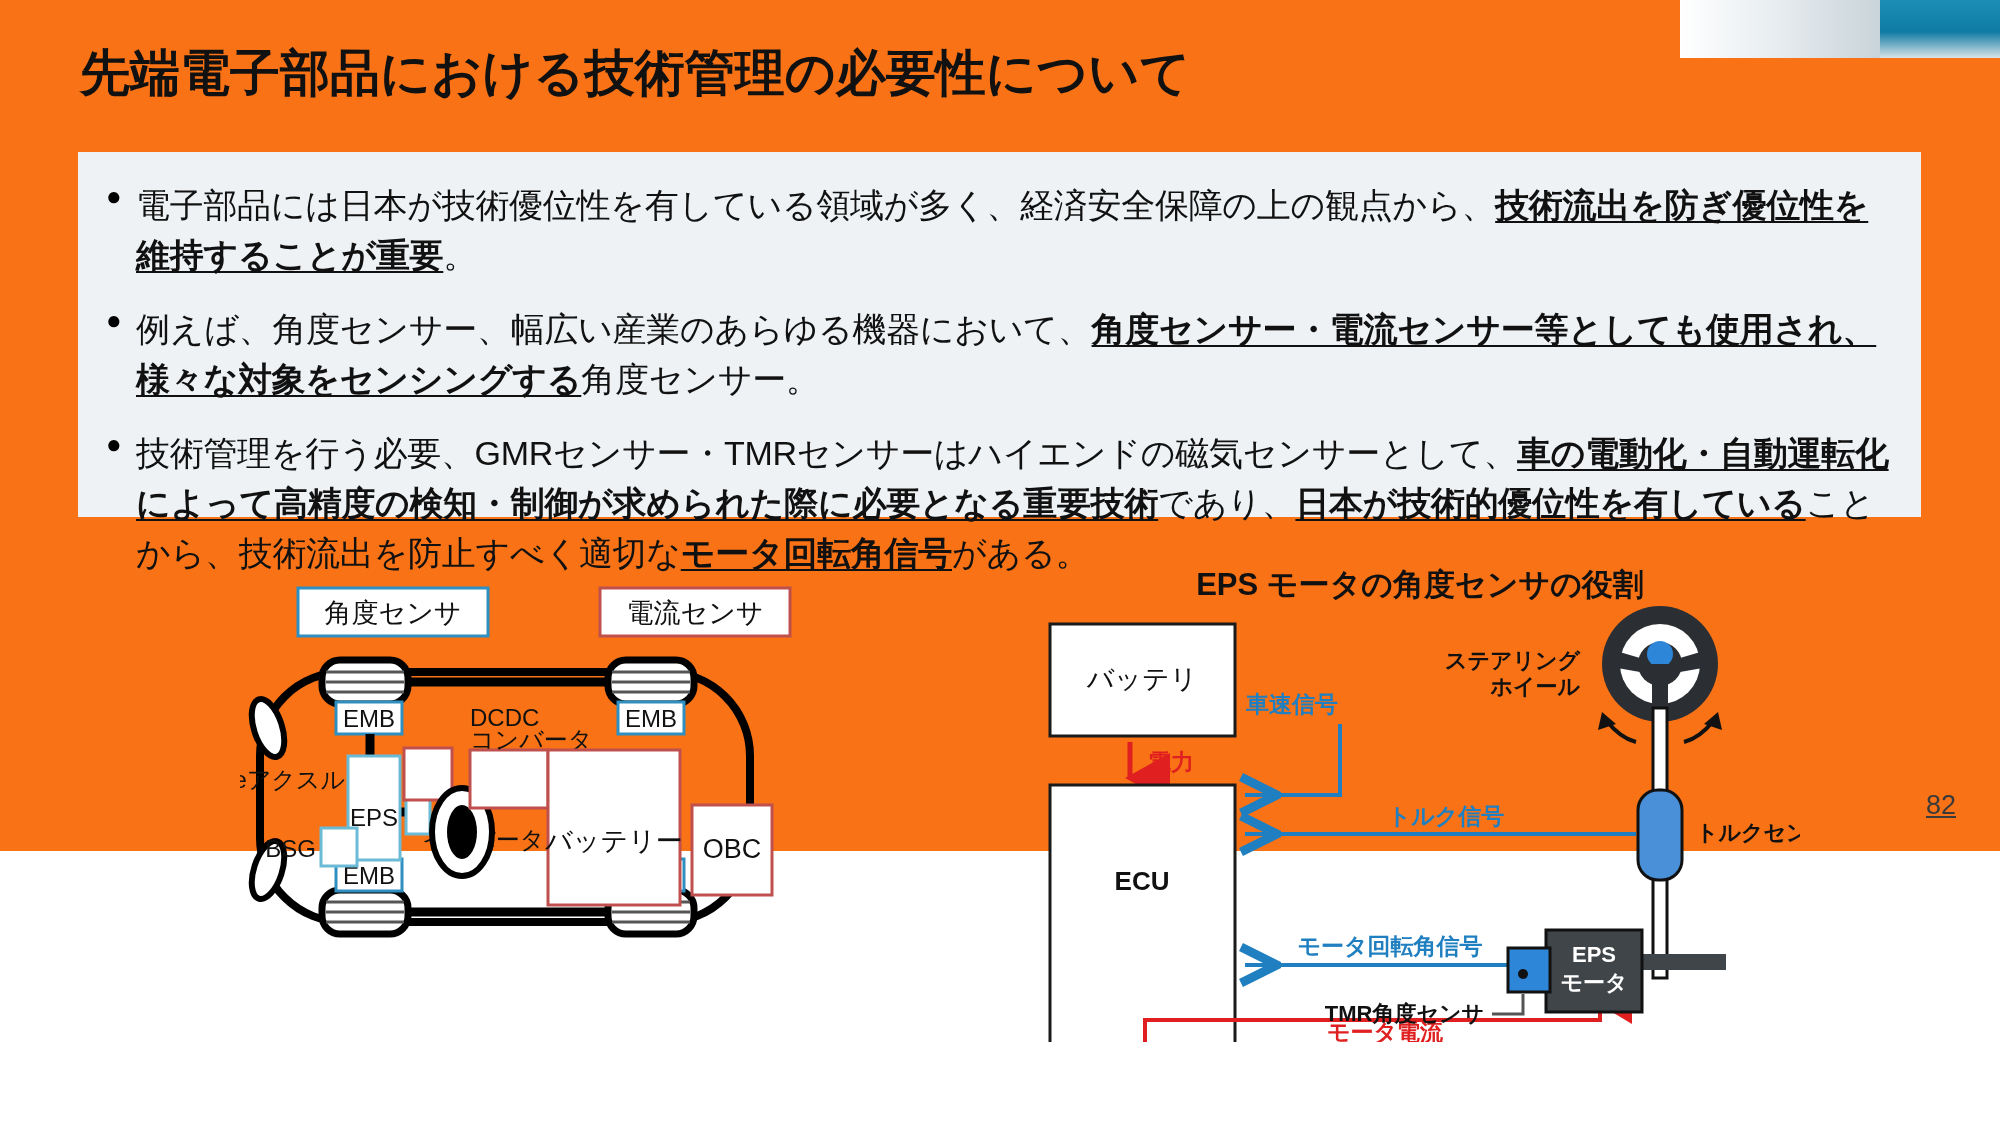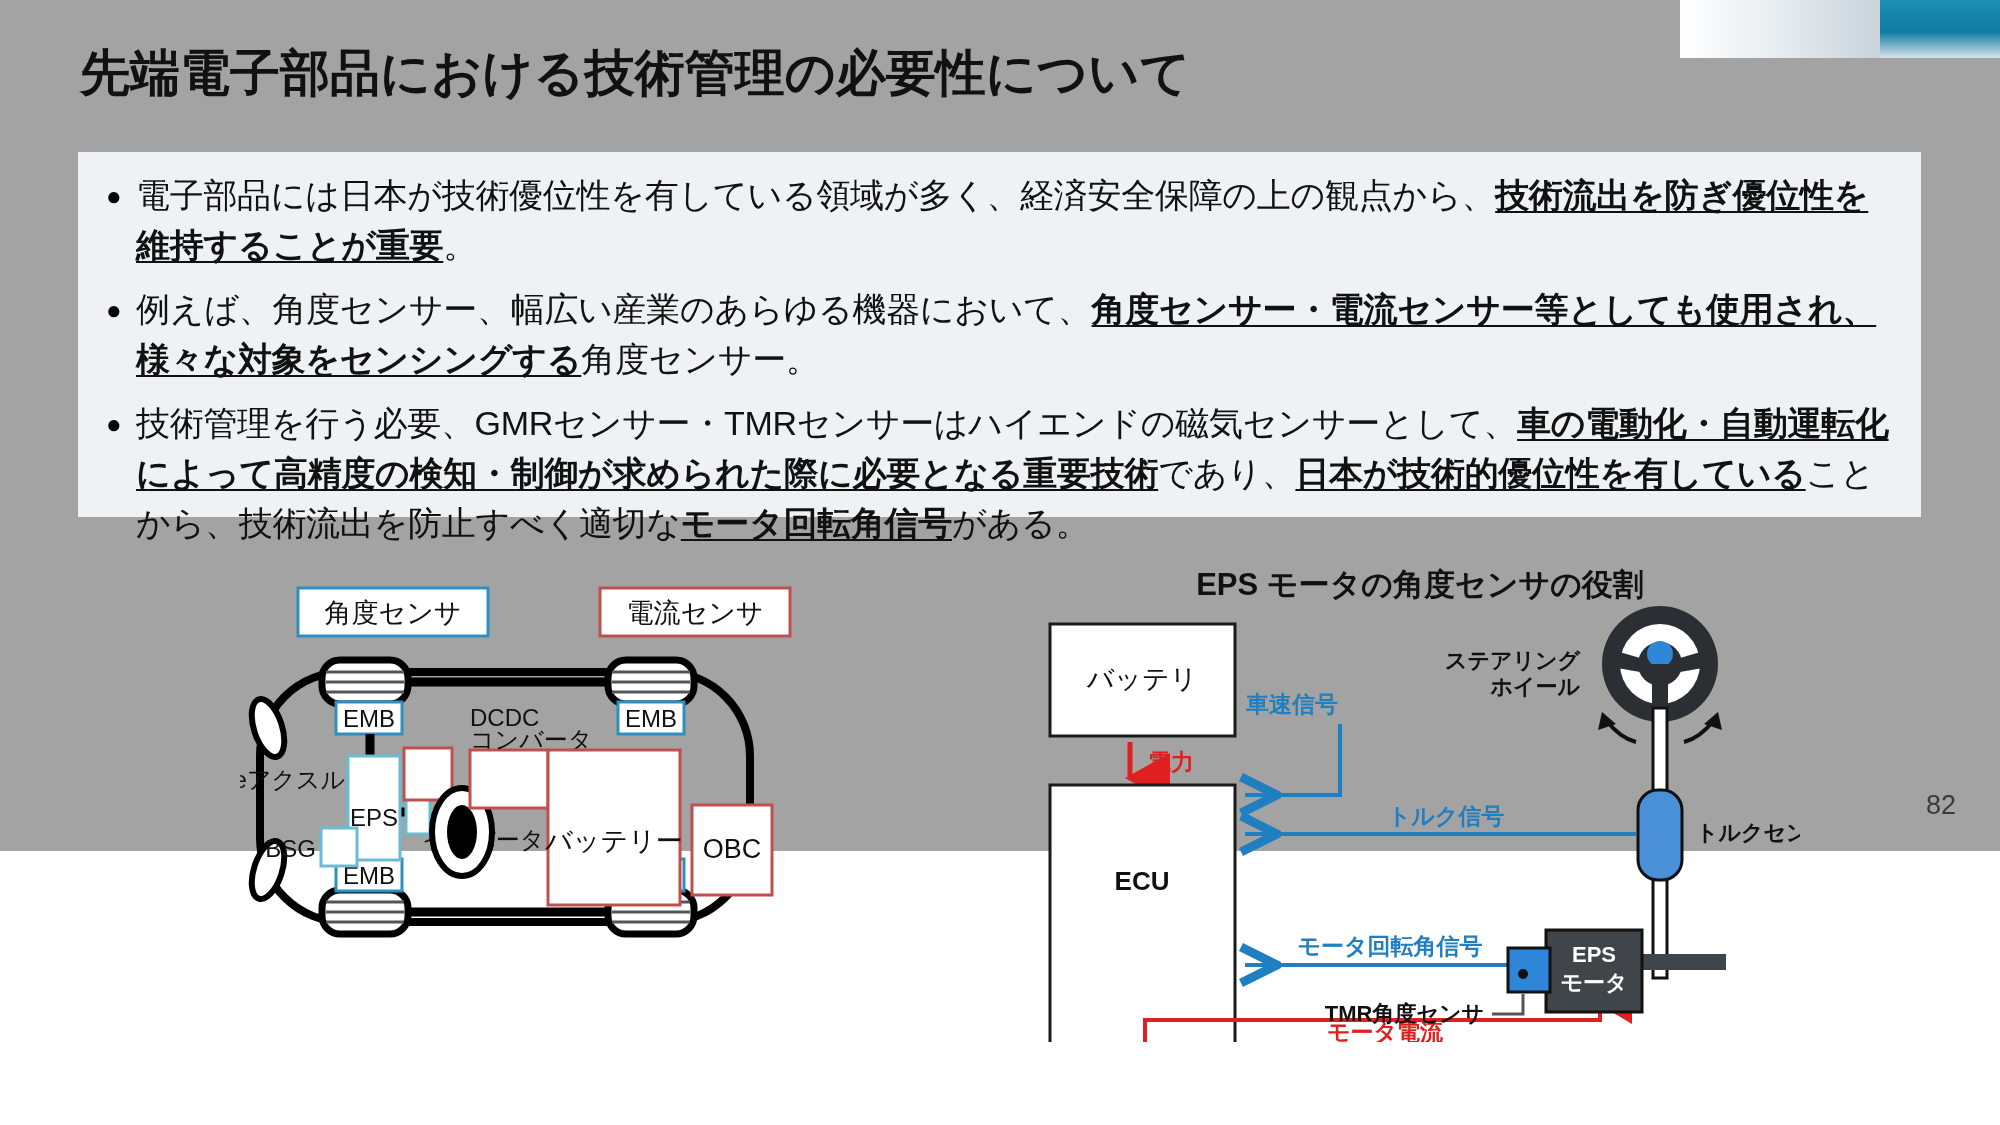--- a/index.html
+++ b/index.html
@@ -2,21 +2,21 @@
 <html lang="ja"><head>
 <meta charset="utf-8">
 <style>
   * { box-sizing: border-box; margin: 0; padding: 0; }
   html, body {
     width: 2000px; height: 1125px;
     background: #ffffff;
     font-family: "Liberation Sans", "DejaVu Sans", sans-serif;
     overflow: hidden;
   }
-  .slide { position: relative; width: 2000px; height: 851px; background: #a3a3a3; }
+  .slide { position: relative; width: 2000px; height: 851px; background: #f97316; }
 
   
   .ribbon { position: absolute; top: 0; right: 0; height: 58px; display: flex; }
   .ribbon .grad {
     width: 200px; height: 58px;
     background: linear-gradient(to right, #ffffff 0%, #e9eef1 45%, #c9d4da 100%);
   }
   .ribbon .teal { width: 120px; height: 58px;
     background: linear-gradient(to bottom, #1b8fb5 0%, #0f7ba3 55%, #d9e4ea 100%); }
 
@@ -35,20 +35,21 @@
   }
   .bullets { padding: 18px 22px 10px 22px; }
   .bullet { display: flex; align-items: flex-start; margin-bottom: 14px; }
   .bullet .dot {
     flex: 0 0 auto; width: 36px; font-size: 26px; line-height: 52px;
     color: #000; text-align: left; padding-left: 6px;
   }
   .bullet .body {
     font-size: 34px; line-height: 50px; color: #111;
     letter-spacing: -0.3px;
+    margin-top: 10px;
   }
   .bullet .body .em {
     font-weight: bold; text-decoration: underline;
     text-underline-offset: 4px; text-decoration-thickness: 2px;
   }
 
   
   .fig-left { position: absolute; left: 240px; top: 560px; width: 700px; height: 470px; }
   .fig-right { position: absolute; left: 1040px; top: 556px; width: 760px; height: 480px; margin-top: 8px; }
 
@@ -58,21 +59,21 @@
     text-underline-offset: 5px; white-space: nowrap;
   }
   .fig-cap-r {
     position: absolute; left: 0; top: 0; width: 760px; text-align: center;
     font-size: 31px; font-weight: bold; color: #111; white-space: nowrap;
   }
   svg { display: block; }
 
   .pageno {
     position: absolute; right: 44px; bottom: 30px;
-    font-size: 27px; color: #3a3a3a;
+    font-size: 27px; color: #3a3a3a; text-decoration: underline;
   }
   .lbl { font-family: "Liberation Sans", sans-serif; }
 </style>
 </head>
 <body>
 
 <div class="slide">
 
   <div class="ribbon">
     <div class="grad"></div>

